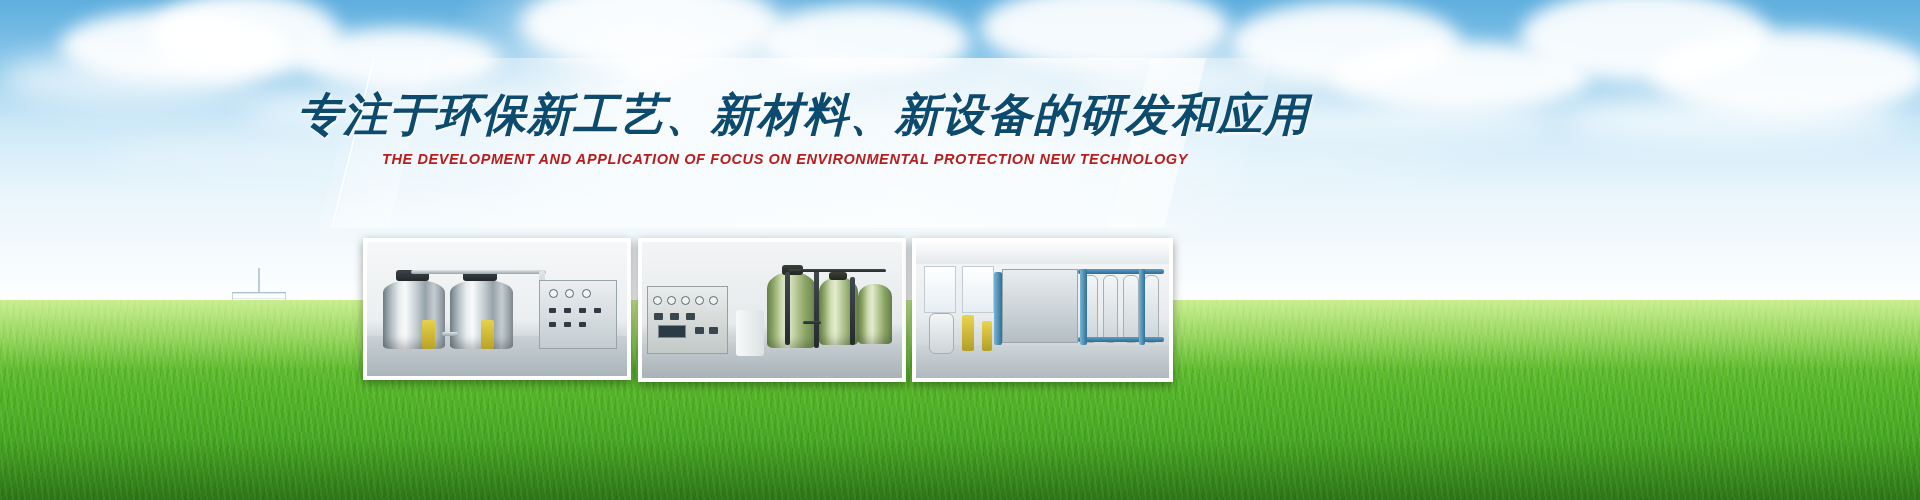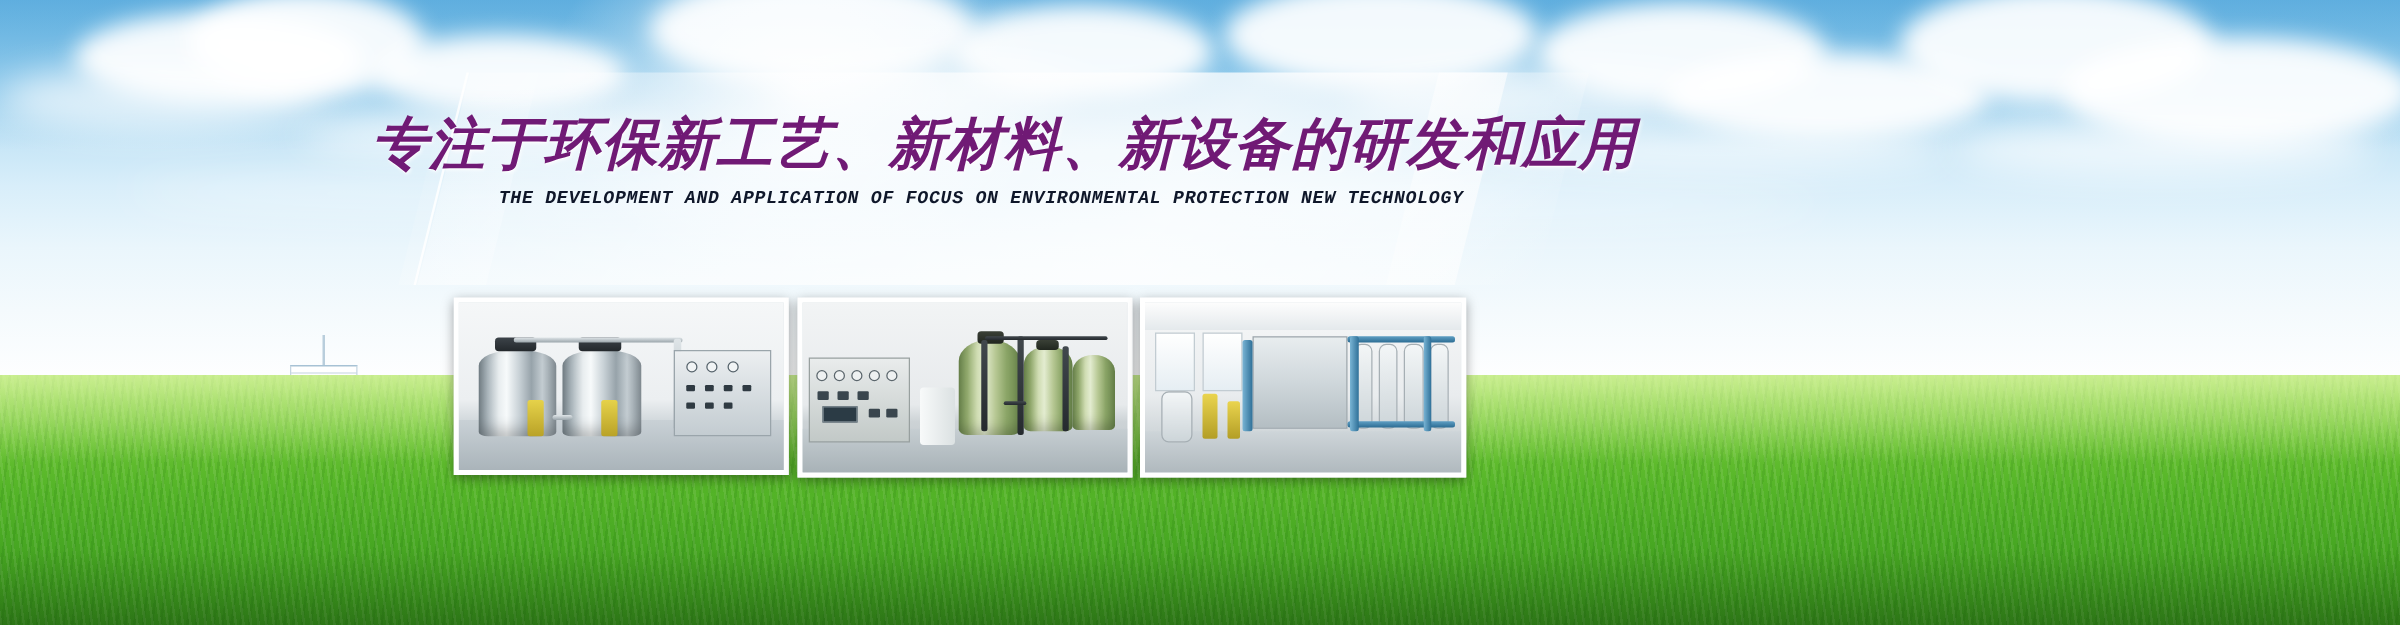--- a/index.html
+++ b/index.html
@@ -164,34 +164,34 @@
     position:absolute; left:0; top:86px; width:1570px;
     text-align:center;
     z-index:5;
   }
   .headline{
     font-family:"DejaVu Sans","Liberation Sans",sans-serif;
     font-size:45px;
     font-weight:bold;
     font-style:italic;
     letter-spacing:1px;
-    color:#701a75;
+    color:#0c4a6e;
     line-height:1.28;
     text-shadow:0 1px 0 rgba(255,255,255,.85), 1px 2px 3px rgba(255,255,255,.7);
     white-space:nowrap;
     padding-left:36px;
   }
   .subline-en{
     margin-top:7px;
-    font-family:Liberation Mono, monospace;
+    font-family:Liberation Sans, sans-serif;
     font-size:14.5px;
     font-weight:bold;
     font-style:italic;
     letter-spacing:.6px;
-    color:#0f172a;
+    color:#b91c1c;
     white-space:nowrap;
   }
   .subline-cn{
     margin-top:15px;
     font-family:"DejaVu Sans","Liberation Sans",sans-serif;
     font-size:26px;
     font-weight:500;
     letter-spacing:1.5px;
     color:#2a6fae;
     white-space:nowrap;

